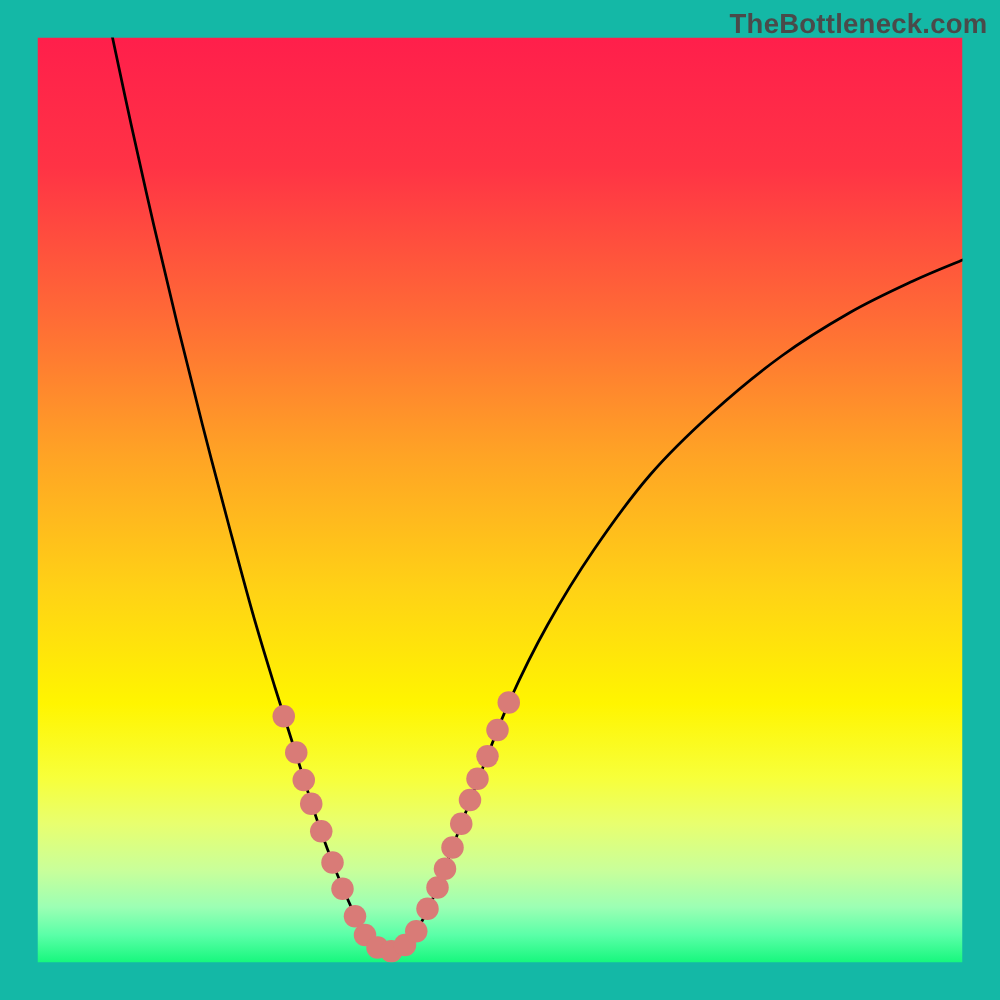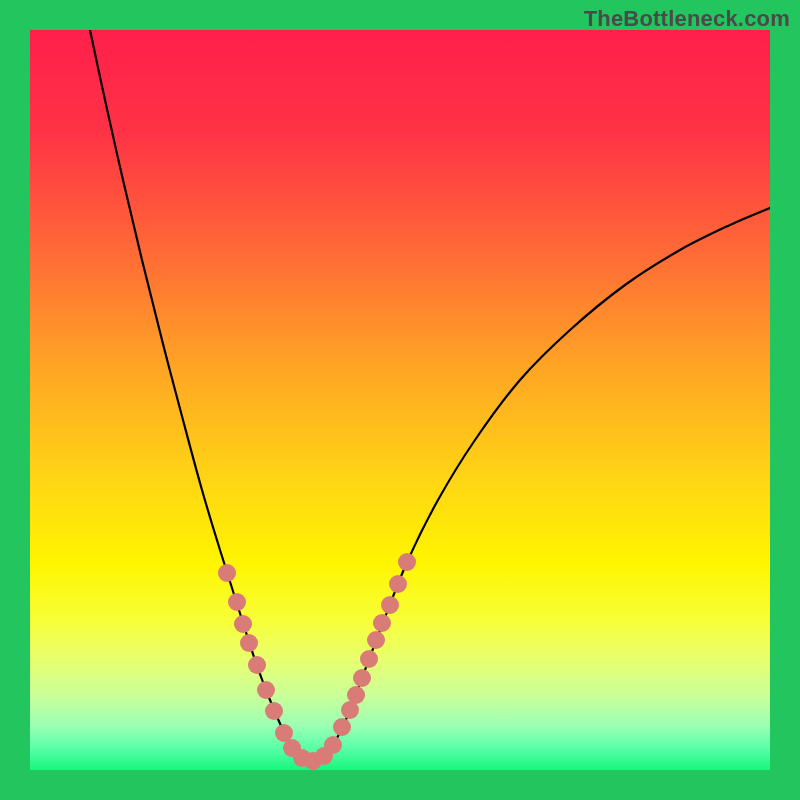--- a/index.html
+++ b/index.html
@@ -8,21 +8,21 @@
     width: 800px;
     height: 800px;
     overflow: hidden;
     background: #000;
     font-family: Arial, Helvetica, sans-serif;
   }
   .stage {
     position: relative;
     width: 800px;
     height: 800px;
-    background: #22c55e;
+    background: #14b8a6;
   }
   .plot {
     position: absolute;
     left: 30px;
     top: 30px;
     width: 740px;
     height: 740px;
   }
   .gradient-bg {
     position: absolute;

